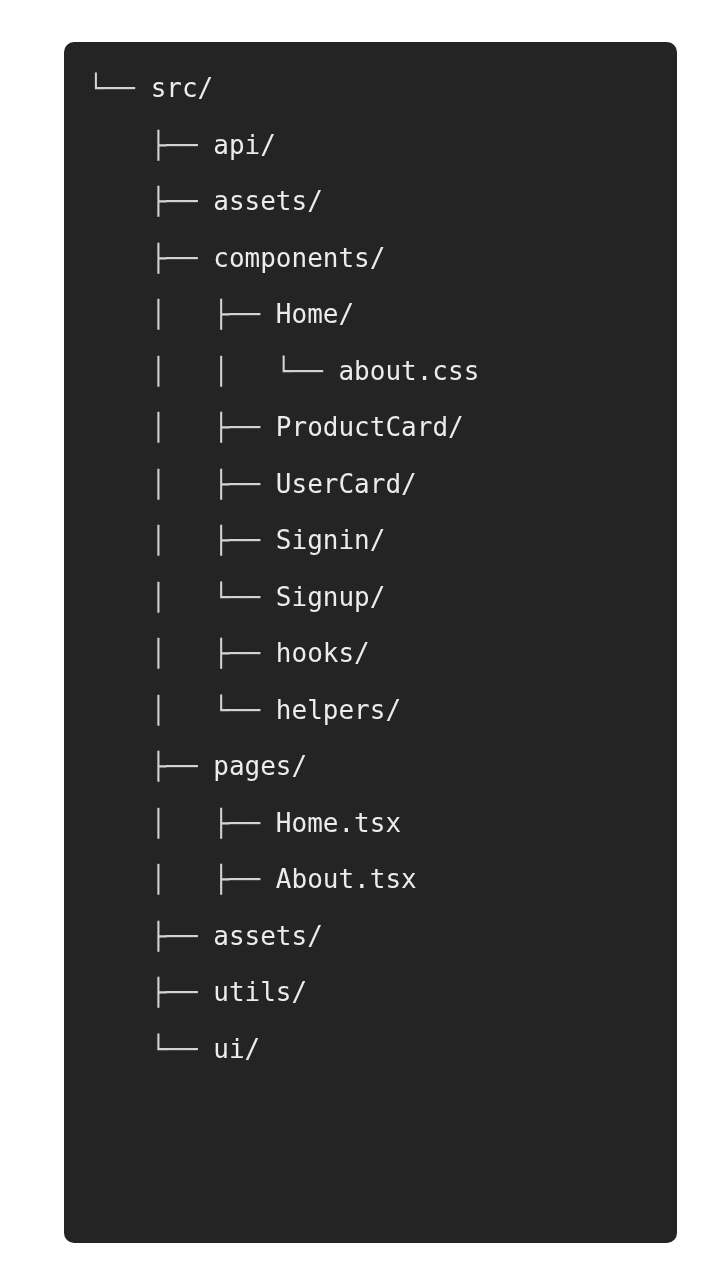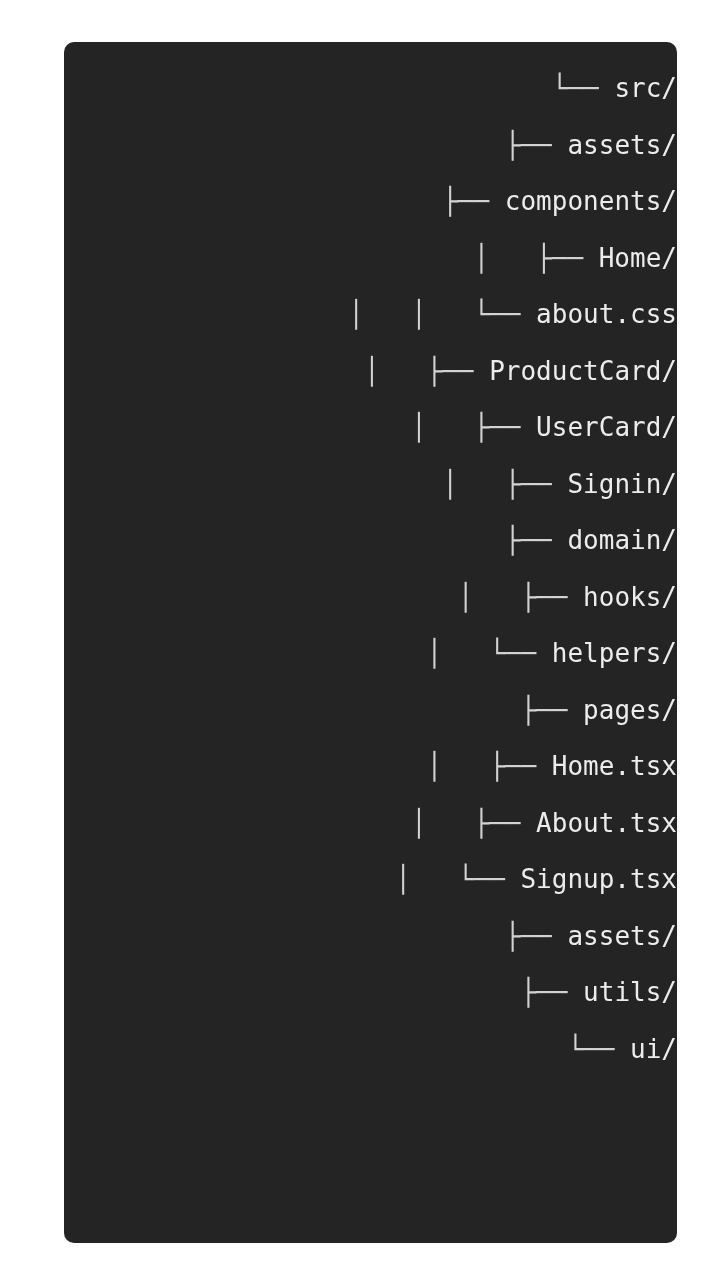--- a/index.html
+++ b/index.html
@@ -18,21 +18,20 @@
     position: absolute;
     left: 64px;
     top: 42px;
     width: 613px;
     height: 1201px;
     background: #242424;
     border-radius: 10px;
     box-sizing: border-box;
     padding: 18px 0 0 0;
     overflow: hidden;
-    text-align: right;
   }
   #tree-listing {
     margin: 0;
     padding: 0;
     list-style: none;
   }
   .tree-line {
     height: 56.5px;
     line-height: 56.5px;
     white-space: pre;
@@ -49,31 +48,31 @@
   .tree-line .tree-label {
     color: #ececec;
   }
 </style>
 </head>
 <body>
 
 <div id="code-block">
   <div id="tree-listing">
       <div class="tree-line"><span class="tree-branch">└── </span><span class="tree-label">src/</span></div>
+      <div class="tree-line"><span class="tree-branch">    ├── </span><span class="tree-label">api/</span></div>
       <div class="tree-line"><span class="tree-branch">    ├── </span><span class="tree-label">assets/</span></div>
       <div class="tree-line"><span class="tree-branch">    ├── </span><span class="tree-label">components/</span></div>
       <div class="tree-line"><span class="tree-branch">    │   ├── </span><span class="tree-label">Home/</span></div>
       <div class="tree-line"><span class="tree-branch">    │   │   └── </span><span class="tree-label">about.css</span></div>
       <div class="tree-line"><span class="tree-branch">    │   ├── </span><span class="tree-label">ProductCard/</span></div>
       <div class="tree-line"><span class="tree-branch">    │   ├── </span><span class="tree-label">UserCard/</span></div>
       <div class="tree-line"><span class="tree-branch">    │   ├── </span><span class="tree-label">Signin/</span></div>
-      <div class="tree-line"><span class="tree-branch">    ├── </span><span class="tree-label">domain/</span></div>
+      <div class="tree-line"><span class="tree-branch">    │   └── </span><span class="tree-label">Signup/</span></div>
       <div class="tree-line"><span class="tree-branch">    │   ├── </span><span class="tree-label">hooks/</span></div>
       <div class="tree-line"><span class="tree-branch">    │   └── </span><span class="tree-label">helpers/</span></div>
       <div class="tree-line"><span class="tree-branch">    ├── </span><span class="tree-label">pages/</span></div>
       <div class="tree-line"><span class="tree-branch">    │   ├── </span><span class="tree-label">Home.tsx</span></div>
       <div class="tree-line"><span class="tree-branch">    │   ├── </span><span class="tree-label">About.tsx</span></div>
-      <div class="tree-line"><span class="tree-branch">    │   └── </span><span class="tree-label">Signup.tsx</span></div>
       <div class="tree-line"><span class="tree-branch">    ├── </span><span class="tree-label">assets/</span></div>
       <div class="tree-line"><span class="tree-branch">    ├── </span><span class="tree-label">utils/</span></div>
       <div class="tree-line"><span class="tree-branch">    └── </span><span class="tree-label">ui/</span></div>
     </div>
 </div>
 
 </body></html>

